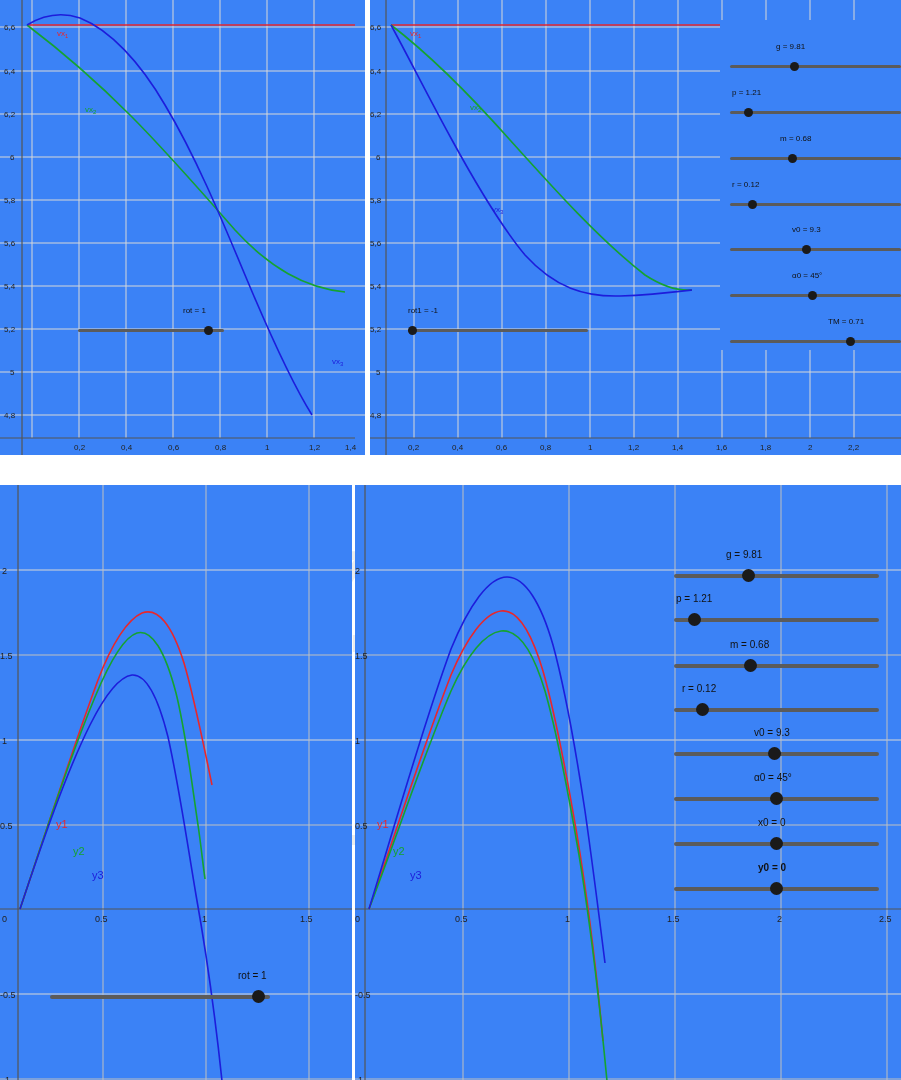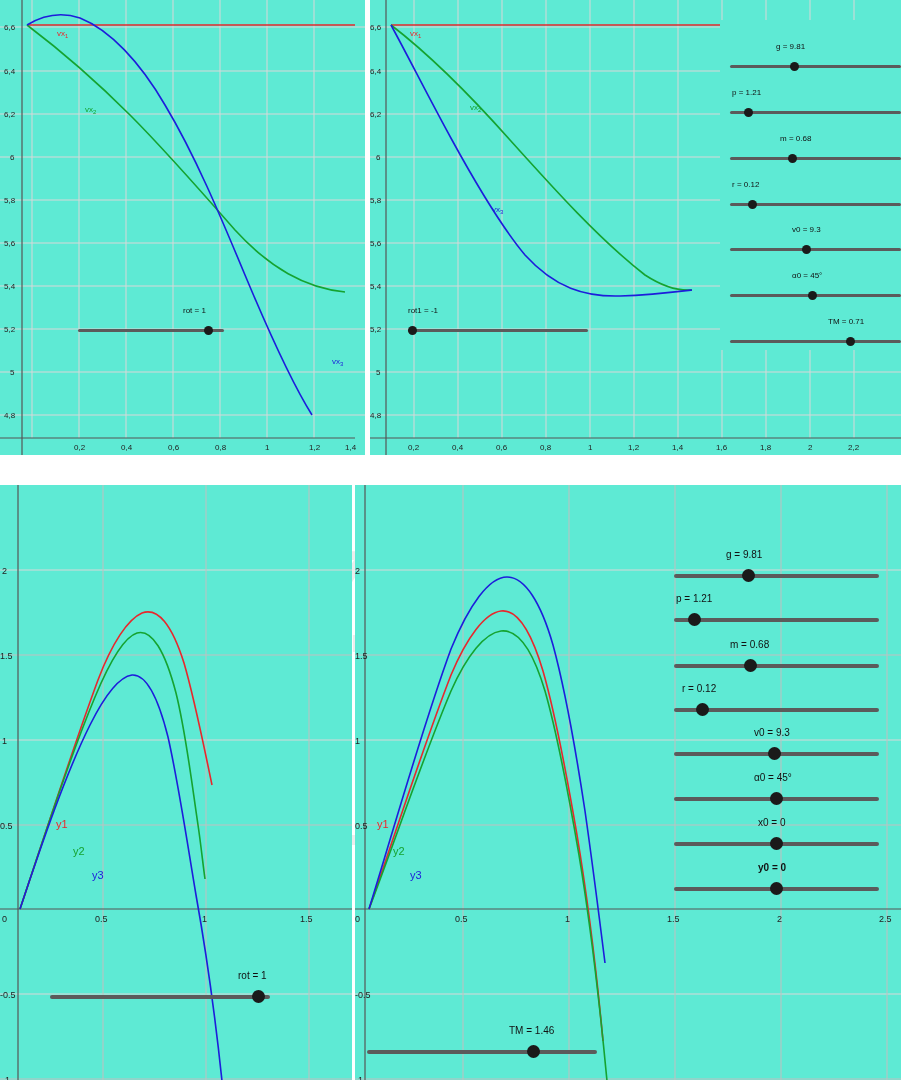--- a/index.html
+++ b/index.html
@@ -1,18 +1,18 @@
 <!DOCTYPE html>
 <html><head>
 <meta charset="utf-8">
 <style>
   html,body{margin:0;padding:0;background:#ffffff;}
   body{width:901px;height:1080px;position:relative;font-family:"Liberation Sans",sans-serif;overflow:hidden;}
 
-  .panel{position:absolute;background:#5eead4;}
+  .panel{position:absolute;background:#3b82f6;}
   svg{display:block;}
 
   .grid-line{stroke:#d8d8d8;stroke-width:1;}
   .grid-line-major{stroke:#c0c0c0;stroke-width:1;}
   .axis-line{stroke:#555;stroke-width:1.2;}
   .tick-label{font-size:8px;fill:#222;font-family:"Liberation Sans",sans-serif;}
   .tick-label-l{font-size:9px;fill:#222;font-family:"Liberation Sans",sans-serif;}
   .curve{fill:none;stroke-width:1.6;}
   .c-red{stroke:#e8272c;}
   .c-green{stroke:#15a330;}
@@ -303,25 +303,20 @@
     <text class="tick-label-l" x="422" y="437">2</text>
     <text class="tick-label-l" x="524" y="437">2.5</text>
   </g>
   <path class="curve c-red" d="M14,424 C40,350 68,262 96,190 C112,152 130,128 146,126 C162,124 176,146 188,186 C200,228 210,280 222,350 C232,410 240,470 248,556"></path>
   <path class="curve c-green" d="M14,424 C40,356 68,272 96,206 C112,170 130,148 146,146 C164,144 178,166 190,206 C202,248 212,300 224,370 C234,430 242,490 252,596"></path>
   <path class="curve c-blue" d="M14,424 C40,340 68,240 96,164 C114,120 134,92 152,92 C170,92 186,118 198,160 C210,204 220,260 230,326 C238,382 244,430 250,478"></path>
   <text class="lbl-l lbl-red" x="22" y="343">y1</text>
   <text class="lbl-l lbl-green" x="38" y="370">y2</text>
   <text class="lbl-l lbl-blue" x="55" y="394">y3</text>
 </svg>
-<div class="slider" style="left:12px;top:558px;width:230px;">
-  <div class="cap" style="left:142px;">TM = 1.46</div>
-  <div class="track" style="width:230px;"></div>
-  <div class="knob" style="left:160px;"></div>
-</div>
 </div>
 
 <div class="panel" style="left:670px;top:545px;width:231px;height:340px;background:transparent;">
   <div class="slider" style="left:4px;top:22px;width:205px;">
     <div class="cap" style="left:52px;">g = 9.81</div>
     <div class="track" style="width:205px;"></div>
     <div class="knob" style="left:68px;"></div>
   </div>
   <div class="slider" style="left:4px;top:66px;width:205px;">
     <div class="cap" style="left:2px;">p = 1.21</div>

